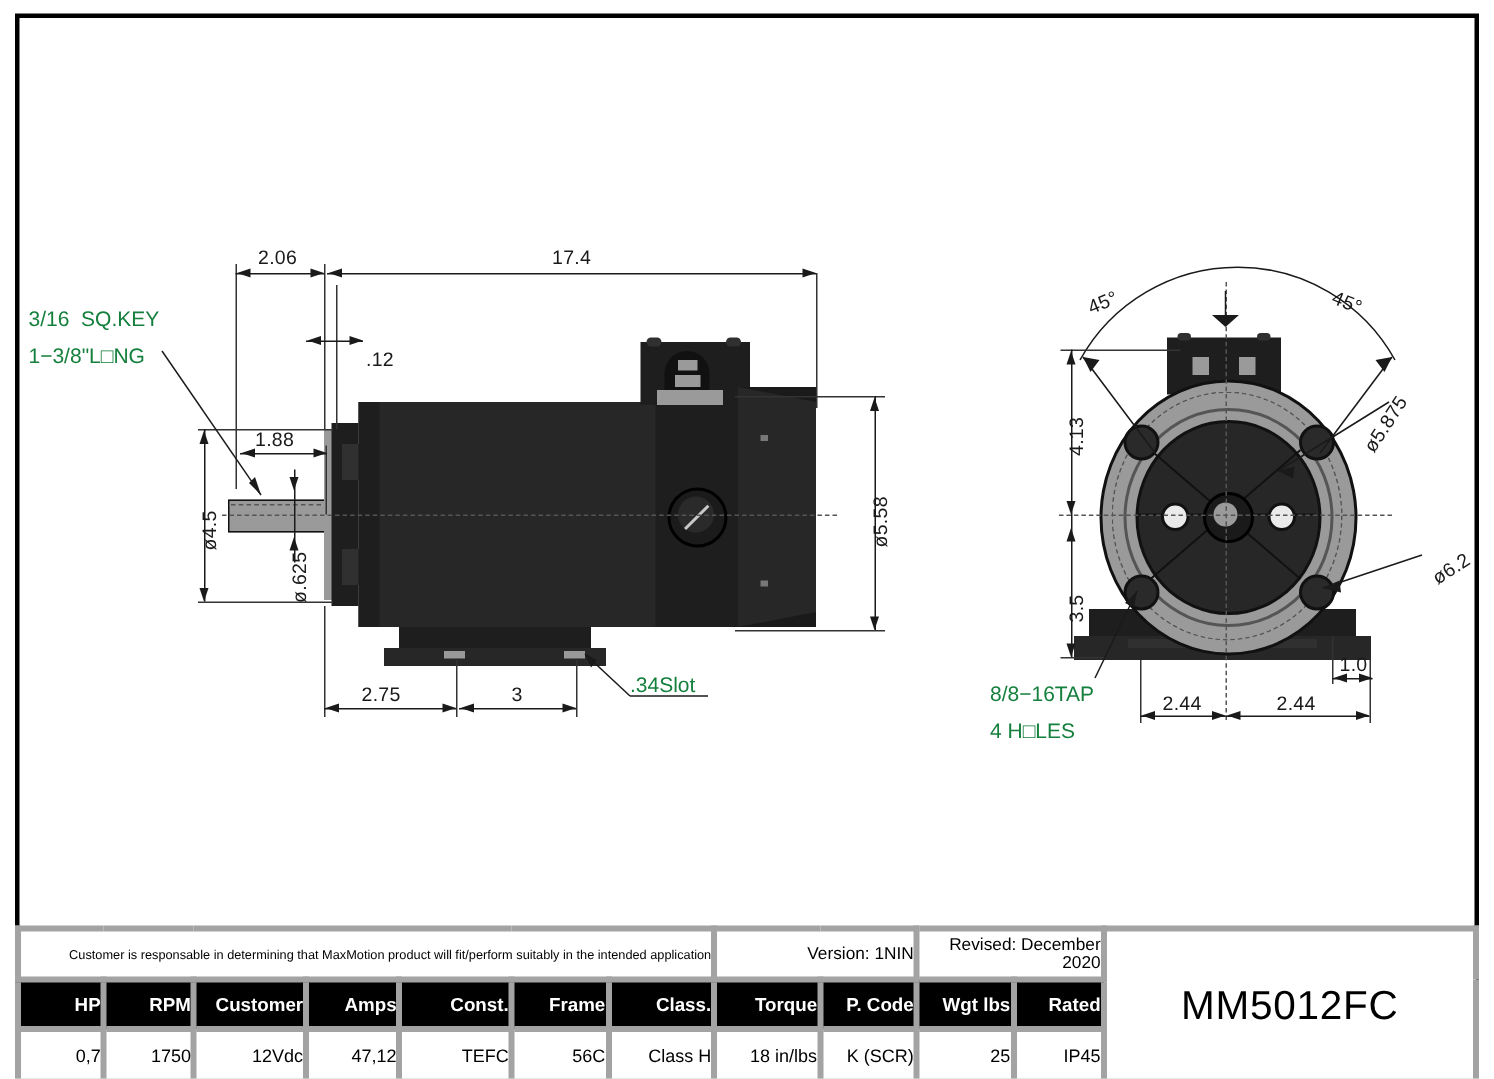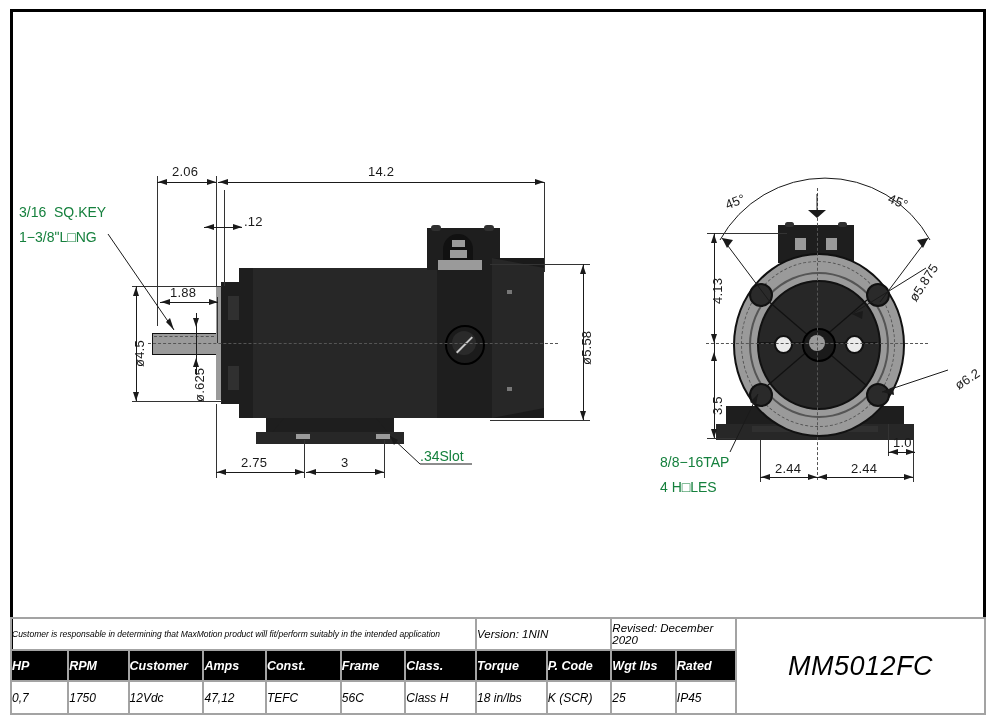--- a/index.html
+++ b/index.html
@@ -38,22 +38,22 @@
 
   
   .blk{position:absolute;background:#272727;}
   .blk2{position:absolute;background:#1e1e1e;}
   .blk3{position:absolute;background:#303030;}
   .gry{position:absolute;background:#9a9a9a;}
 
   
   #titleblock{position:absolute;left:10px;top:617px;width:976px;height:92px;}
   table.tb{border-collapse:collapse;width:976px;table-layout:fixed;}
-  table.tb td{border:2px solid #a3a3a3;text-align:left;vertical-align:middle;
-      font-family:"Liberation Sans",sans-serif;padding:0;font-style:italic;}
+  table.tb td{border:4px solid #a3a3a3;text-align:right;vertical-align:middle;
+      font-family:"Liberation Sans",sans-serif;padding:0;}
   td.note{font-size:8.5px;line-height:11px;height:30px;padding:1px 3px;color:#000;}
   td.vers{font-size:11.5px;height:30px;}
   td.hdr{background:#000;color:#fff;font-weight:bold;font-size:12.5px;height:29px;}
   td.val{font-size:12px;height:31px;background:#fff;}
   td.pn{font-size:27px;background:#fff;letter-spacing:.5px;}
   .pn-wrap{display:flex;align-items:center;justify-content:center;height:100%;}
 </style>
 </head>
 <body>
 
@@ -119,26 +119,26 @@
     <div class="vline thin" style="left:217px;top:297px;height:46px;"></div>
 
     <div class="hline" style="left:157px;top:182px;width:59px;"></div>
     <div class="ar ar-l" style="left:158px;top:178.5px;"></div>
     <div class="ar ar-r" style="left:207px;top:178.5px;"></div>
     <div class="dim-text" style="left:172px;top:164px;">2.06</div>
 
     <div class="hline" style="left:218px;top:182px;width:326px;"></div>
     <div class="ar ar-l" style="left:219px;top:178.5px;"></div>
     <div class="ar ar-r" style="left:535px;top:178.5px;"></div>
-    <div class="dim-text" style="left:368px;top:164px;">14.2</div>
+    <div class="dim-text" style="left:368px;top:164px;">17.4</div>
 
     <div class="hline" style="left:204px;top:227px;width:38px;"></div>
     <div class="ar ar-l" style="left:205px;top:223.5px;"></div>
     <div class="ar ar-r" style="left:233px;top:223.5px;"></div>
-    <div class="dim-text" style="left:244px;top:214px;">.12</div>
+    <div class="dim-text" style="left:244px;top:232px;">.12</div>
 
     <div class="hline" style="left:160px;top:302px;width:58px;"></div>
     <div class="ar ar-l" style="left:161px;top:298.5px;"></div>
     <div class="ar ar-r" style="left:209px;top:298.5px;"></div>
     <div class="dim-text" style="left:170px;top:285px;">1.88</div>
 
     <div class="vline" style="left:136px;top:286px;height:115px;"></div>
     <div class="ar ar-u" style="left:132.5px;top:287px;"></div>
     <div class="ar ar-d" style="left:132.5px;top:392px;"></div>
     <div class="dim-text rot" style="left:132px;top:367px;">ø4.5</div>

